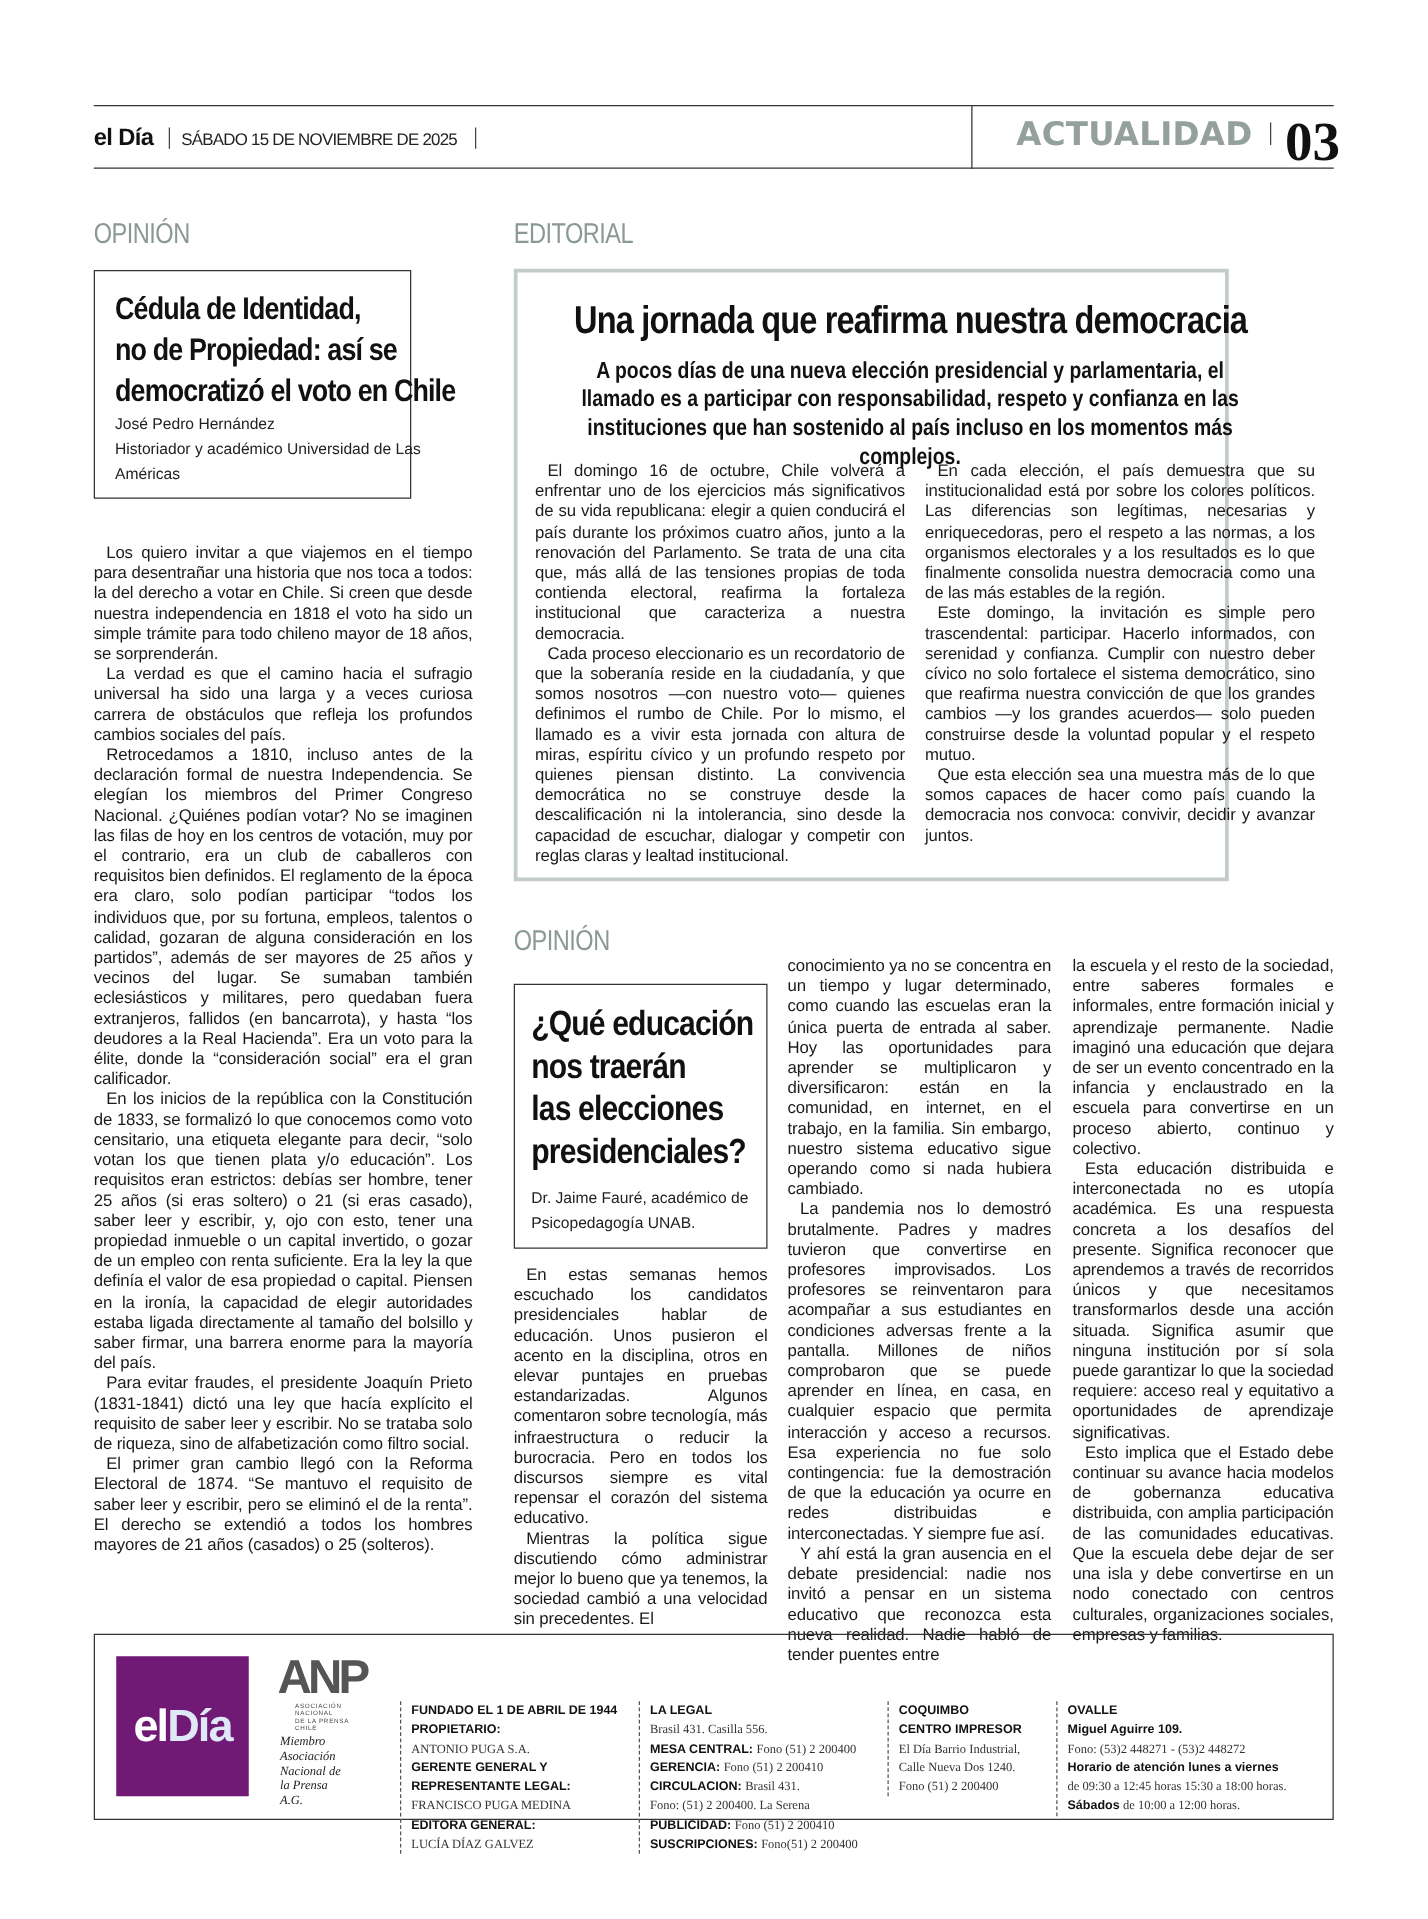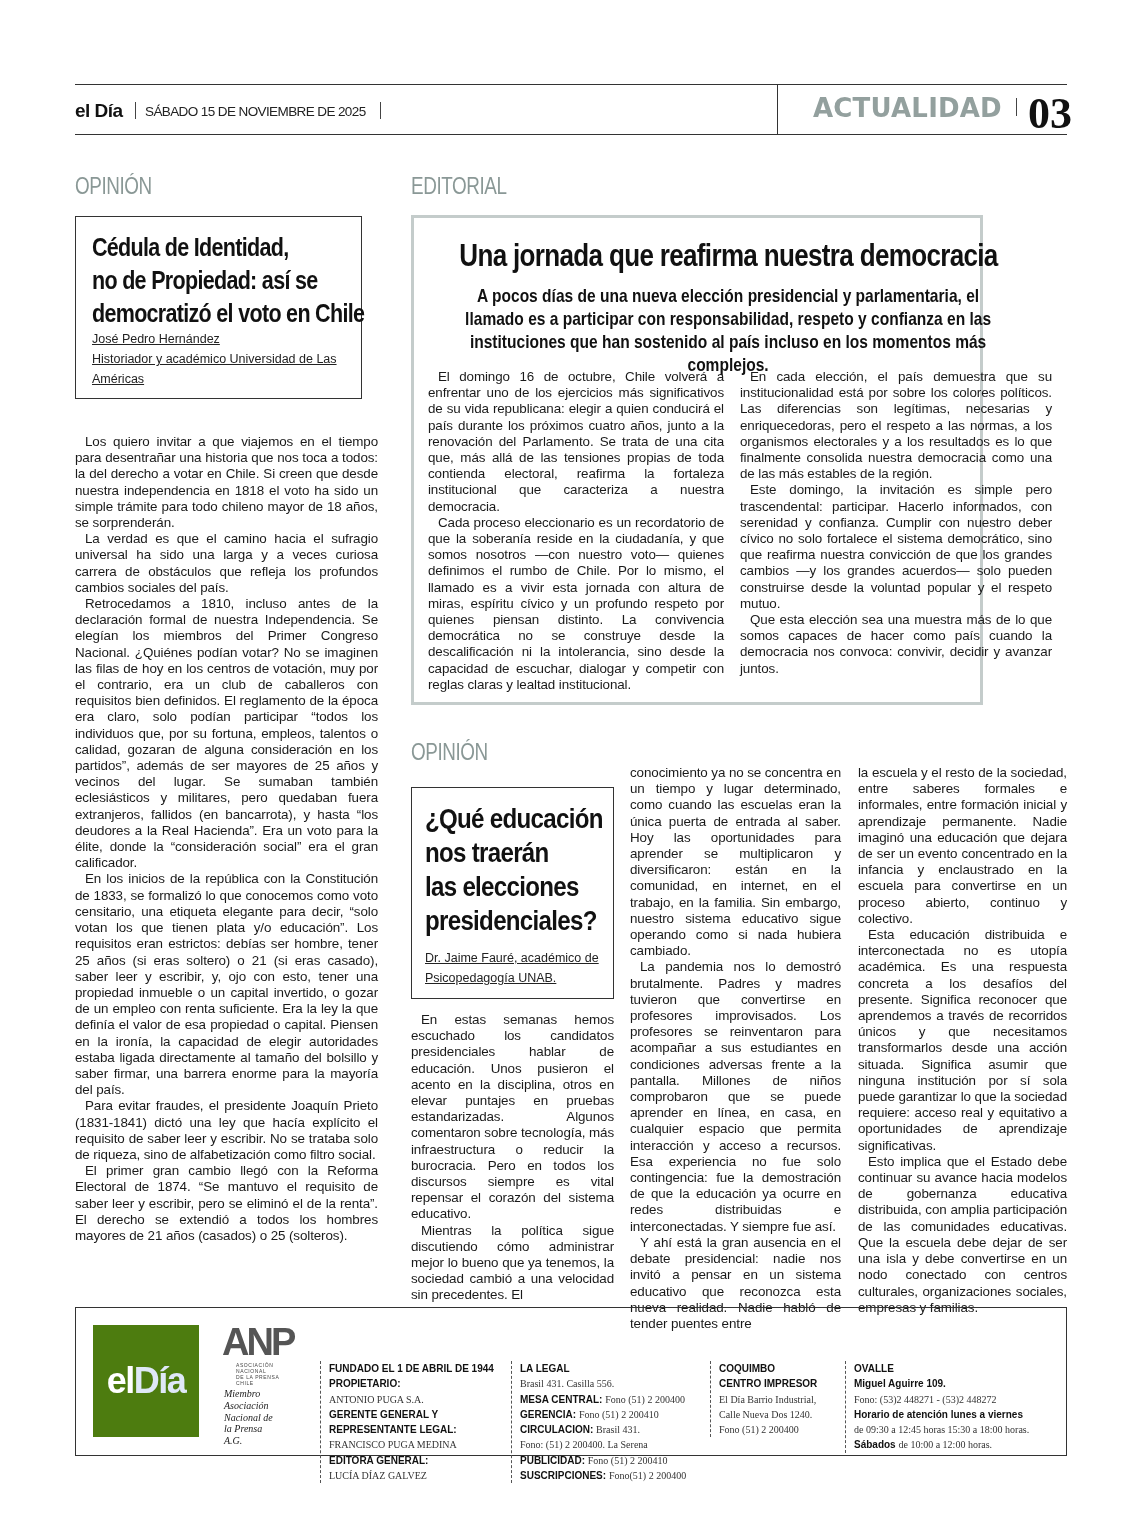--- a/index.html
+++ b/index.html
@@ -15,34 +15,34 @@
   .date { position: absolute; left: 145px; top: 104px; font-size: 13.5px; letter-spacing: -0.6px; color: #222; font-family: "Liberation Sans Narrow", "Liberation Sans", sans-serif; }
   .section { position: absolute; left: 813px; top: 93px; font-family: "DejaVu Sans", sans-serif; font-weight: bold; font-size: 26px; color: #93a09e; letter-spacing: 0.2px; }
   .page-no { position: absolute; left: 1028px; top: 88px; font-family: "Liberation Serif", serif; font-size: 44px; font-weight: bold; color: #111; }
 
   
   .kicker { position: absolute; font-size: 23px; color: #8a9896; letter-spacing: -0.5px; font-family: "Liberation Sans Narrow", "Liberation Sans", sans-serif; transform: scaleX(0.82); transform-origin: left; }
 
   
   .opbox { position: absolute; border: 1.5px solid #333; background: #fff; }
   .op-title { font-weight: bold; font-size: 25px; line-height: 33px; color: #111; letter-spacing: -0.8px; transform: scaleX(0.86); transform-origin: left; white-space: nowrap; }
-  .byline { font-size: 12.5px; line-height: 20px; color: #222; text-decoration: underline; }
+  .byline { font-size: 12.5px; line-height: 20px; color: #222; }
 
   
   .col { position: absolute; font-size: 13.4px; line-height: 16.2px; text-align: justify; color: #1a1a1a; hyphens: manual; letter-spacing: -0.1px; }
   .col p { text-indent: 10px; }
 
   
   .edbox { position: absolute; left: 411px; top: 215px; width: 572px; height: 490px; border: 3px solid #c4cccb; }
   .ed-title { position: absolute; left: 0; width: 100%; top: 20px; text-align: center; font-weight: bold; font-size: 31px; color: #111; letter-spacing: -0.8px; transform: scaleX(0.84); transform-origin: center; white-space: nowrap; }
   .ed-sub { position: absolute; left: 0; width: 100%; top: 66px; text-align: center; font-weight: bold; font-size: 18.5px; line-height: 23px; color: #111; transform: scaleX(0.84); transform-origin: center; }
 
   
   .footer { position: absolute; left: 75px; top: 1307px; width: 992px; height: 149px; border: 1.5px solid #333; }
-  .logo { position: absolute; left: 17px; top: 17px; width: 106px; height: 112px; background: #4d7c0f; color: #fff; font-weight: bold; font-size: 36px; letter-spacing: -1.5px; display: flex; align-items: center; justify-content: center; }
+  .logo { position: absolute; left: 17px; top: 17px; width: 106px; height: 112px; background: #701a75; color: #fff; font-weight: bold; font-size: 36px; letter-spacing: -1.5px; display: flex; align-items: center; justify-content: center; }
   .logo .d { color: #dfe8f7; }
   .anp { position: absolute; left: 146px; top: 14px; width: 70px; }
   .anp-mark { font-weight: bold; font-size: 38px; color: #555; letter-spacing: -3px; line-height: 40px; }
   .anp-small { font-size: 5px; line-height: 6px; color: #444; letter-spacing: 0.6px; margin-left: 14px; }
   .member { position: absolute; left: 148px; top: 80px; font-family: "Liberation Serif", serif; font-style: italic; font-size: 10px; line-height: 11.8px; color: #222; }
   .fcol { position: absolute; top: 14px; font-size: 10px; line-height: 15.3px; color: #333; padding-left: 8px; border-left: 1px dashed #555; white-space: nowrap; margin-top: 39px; }
   .fcol .b { font-weight: bold; color: #111; }
   .fcol .n { font-family: Liberation Serif, serif; }
 </style>
 </head>
@@ -53,21 +53,21 @@
 <div class="rule-vert"></div>
 <div class="brand">el Día</div>
 <div class="sep" style="left:135px"></div>
 <div class="date">SÁBADO 15 DE NOVIEMBRE DE 2025</div>
 <div class="sep" style="left:380px"></div>
 <div class="section">ACTUALIDAD</div>
 <div class="sep" style="left:1016px; top:98px; height:18px"></div>
 <div class="page-no">03</div>
 
 <div class="kicker" style="left:75px; top:173px">OPINIÓN</div>
-<div class="opbox" style="left:75px; top:216px; width:287px; height:183px">
+<div class="opbox" style="left:75px; top:216px; width:254px; height:183px">
   <div style="position:absolute; left:16px; top:14px">
     <div class="op-title">Cédula de Identidad,</div>
     <div class="op-title">no de Propiedad: así se</div>
     <div class="op-title">democratizó el voto en Chile</div>
   </div>
   <div style="position:absolute; left:16px; top:112px; width:275px">
     <div class="byline">José Pedro Hernández</div>
     <div class="byline">Historiador y académico Universidad de Las Américas</div>
   </div>
 </div>

